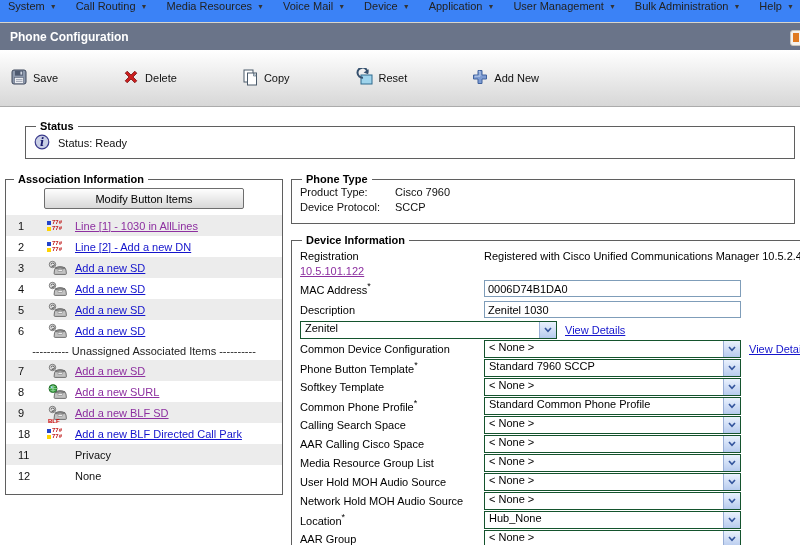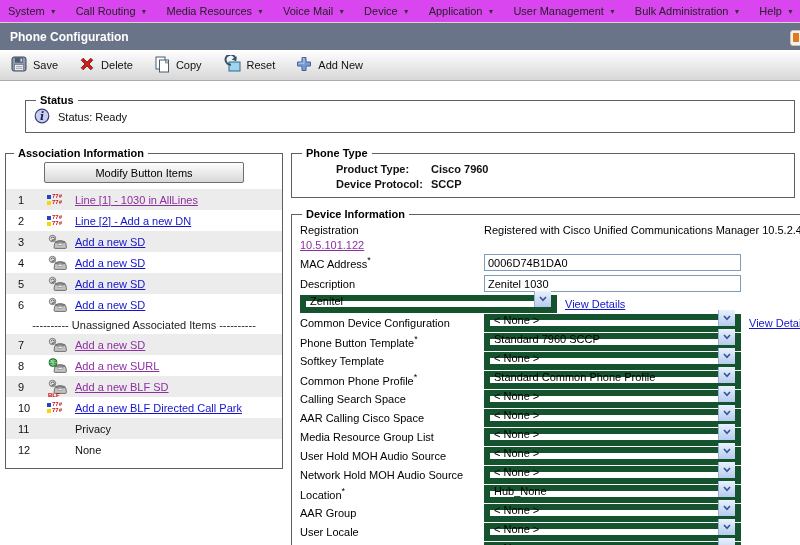--- a/index.html
+++ b/index.html
@@ -1,34 +1,34 @@
 <!DOCTYPE html>
 <html><head>
 <meta charset="utf-8">
 <style>
   html,body{margin:0;padding:0;background:#fff;}
   .page{width:800px;height:545px;overflow:hidden;position:relative;background:#fff;
         font-family:"Liberation Sans",sans-serif;font-size:11px;color:#111;}
 
   
-  .menubar{height:22px;background:#d946ef;border-bottom:1px solid #d8d5cc;
-           display:flex;align-items:center;padding:0 8px;gap:19px;}
+  .menubar{height:22px;background:#3b82f6;border-bottom:1px solid #d8d5cc;
+           display:flex;align-items:flex-start;padding:0 8px;gap:19px;}
   .menu-item{display:flex;align-items:center;gap:5px;color:#222;cursor:default;white-space:nowrap;}
   .mi-arrow{font-size:7px;color:#333;line-height:1;padding-top:1px;}
 
   
   .titlebar{height:27px;background:#6a7489;color:#fff;font-weight:bold;font-size:12px;
             display:flex;align-items:center;padding-left:10px;position:relative;overflow:hidden;}
   .related-sliver{position:absolute;right:-3px;top:7px;width:11px;height:14px;background:#f4f2ee;
                   border:1px solid #c9c4ba;border-radius:3px 0 0 3px;}
   .related-sliver i{display:block;margin:2px 0 0 2px;width:6px;height:9px;background:#e07a1f;}
 
   
   .toolbar{height:30px;background:linear-gradient(#ffffff,#d7d7d7);border-bottom:1px solid #ababab;
-           display:flex;align-items:center;padding:0 10px;}
+           display:flex;align-items:center;padding:13px 10px;gap:44px;}
   .tbtn{display:flex;align-items:center;gap:5px;margin-right:20px;cursor:pointer;}
   .tbtn .lbl{color:#111;}
 
   
   fieldset{border:1px solid #5f5f5f;margin:0;padding:0 8px 6px;}
   legend{font-weight:bold;padding:0 4px;margin-left:2px;color:#000;}
 
   .statuswrap{margin:13px 5px 8px;padding-left:20px;}
   .status-row{display:flex;align-items:center;gap:8px;padding-top:2px;}
 
@@ -55,34 +55,34 @@
   .ic-line .r{display:flex;align-items:center;gap:1px;height:5px;}
   .sq{width:4px;height:4px;display:inline-block;}
   .sq.b{background:#2244cc;}
   .sq.y{background:#ffd400;}
   .ic-line em{font-style:normal;font-weight:bold;font-size:6px;color:#c22222;line-height:5px;letter-spacing:0;}
   .blf-tag{position:absolute;left:2px;bottom:-3px;font-size:6px;font-weight:bold;color:#c00;line-height:6px;}
 
   
   .rightcol{flex:1;min-width:0;}
   .ptfs{padding:1px 8px 7px;margin-bottom:10px;}
-  .pt-row{display:flex;align-items:flex-end;height:15px;font-weight:bold;margin-left:36px;}
+  .pt-row{display:flex;align-items:flex-start;height:15px;font-weight:normal;}
   .pt-label{flex:0 0 95px;}
 
   .difs{padding:2px 0 10px 8px;}
   .drow{display:flex;align-items:center;height:19px;}
   .drow.rtext{height:15px;}
   .drow.rinput{height:21px;}
   .dlabel{flex:0 0 184px;color:#000;}
   sup{font-size:9px;}
   .dval{white-space:nowrap;color:#000;}
   .vlink{color:#8d2fa0;}
   .xinput{width:257px;height:17px;border:1px solid #7f9db9;font:11px "Liberation Sans",sans-serif;
           padding:0 3px;box-sizing:border-box;color:#000;}
-  .xsel{width:257px;height:18px;border:6px solid #14532d;background:#fff;display:flex;align-items:flex-end;
+  .xsel{width:257px;height:18px;border:1px solid #14532d;background:#fff;display:flex;align-items:flex-start;
         box-sizing:border-box;cursor:default;}
   .xsel-val{flex:1;padding-left:4px;white-space:nowrap;overflow:hidden;color:#000;}
   .xsel-btn{flex:0 0 16px;height:16px;background:linear-gradient(#e9f1fd,#b7cbee);
             border-left:1px solid #98aed6;display:flex;align-items:center;justify-content:center;}
   .details{color:#1414cc;margin-left:8px;white-space:nowrap;}
 </style>
 </head>
 <body>
 
 <div class="page">
@@ -317,21 +317,21 @@
                 <path d="M4 4.7 a1.7 1.7 0 1 1 1.7 1.7 M5.7 6.4 l-1.3 -0.2 M5.7 6.4 l0.3 -1.2" stroke="#222" stroke-width="0.7" fill="none"></path>
                 <path d="M7.5 10 q0.3 -3 4 -3 h3.5 q3.7 0 4 3 l0.4 3.4 q0 1 -1 1 h-10.3 q-1 0 -1 -1 Z" fill="#c2c2c2" stroke="#555" stroke-width="0.8"></path>
                 <path d="M8.6 7.6 q4.4 -2 9 0 l-0.5 1.3 q-4 -1.7 -8 0 Z" fill="#8f8f8f" stroke="#555" stroke-width="0.5"></path>
                 <rect x="11" y="9.4" width="4.6" height="2" fill="#ebebeb" stroke="#777" stroke-width="0.5"></rect>
               </svg>
               <span class="blf-tag">BLF</span>
             </span>
             <a href="#" class="alink visited">Add a new BLF SD</a>
           </div>
           <div class="arow">
-            <span class="num">10</span>
+            <span class="num">18</span>
             <span class="ic">
               <span class="ic-line">
                 <span class="r">
                   <i class="sq b"></i>
                   <em>77#</em>
                 </span>
                 <span class="r">
                   <i class="sq y"></i>
                   <em>77#</em>
                 </span>

